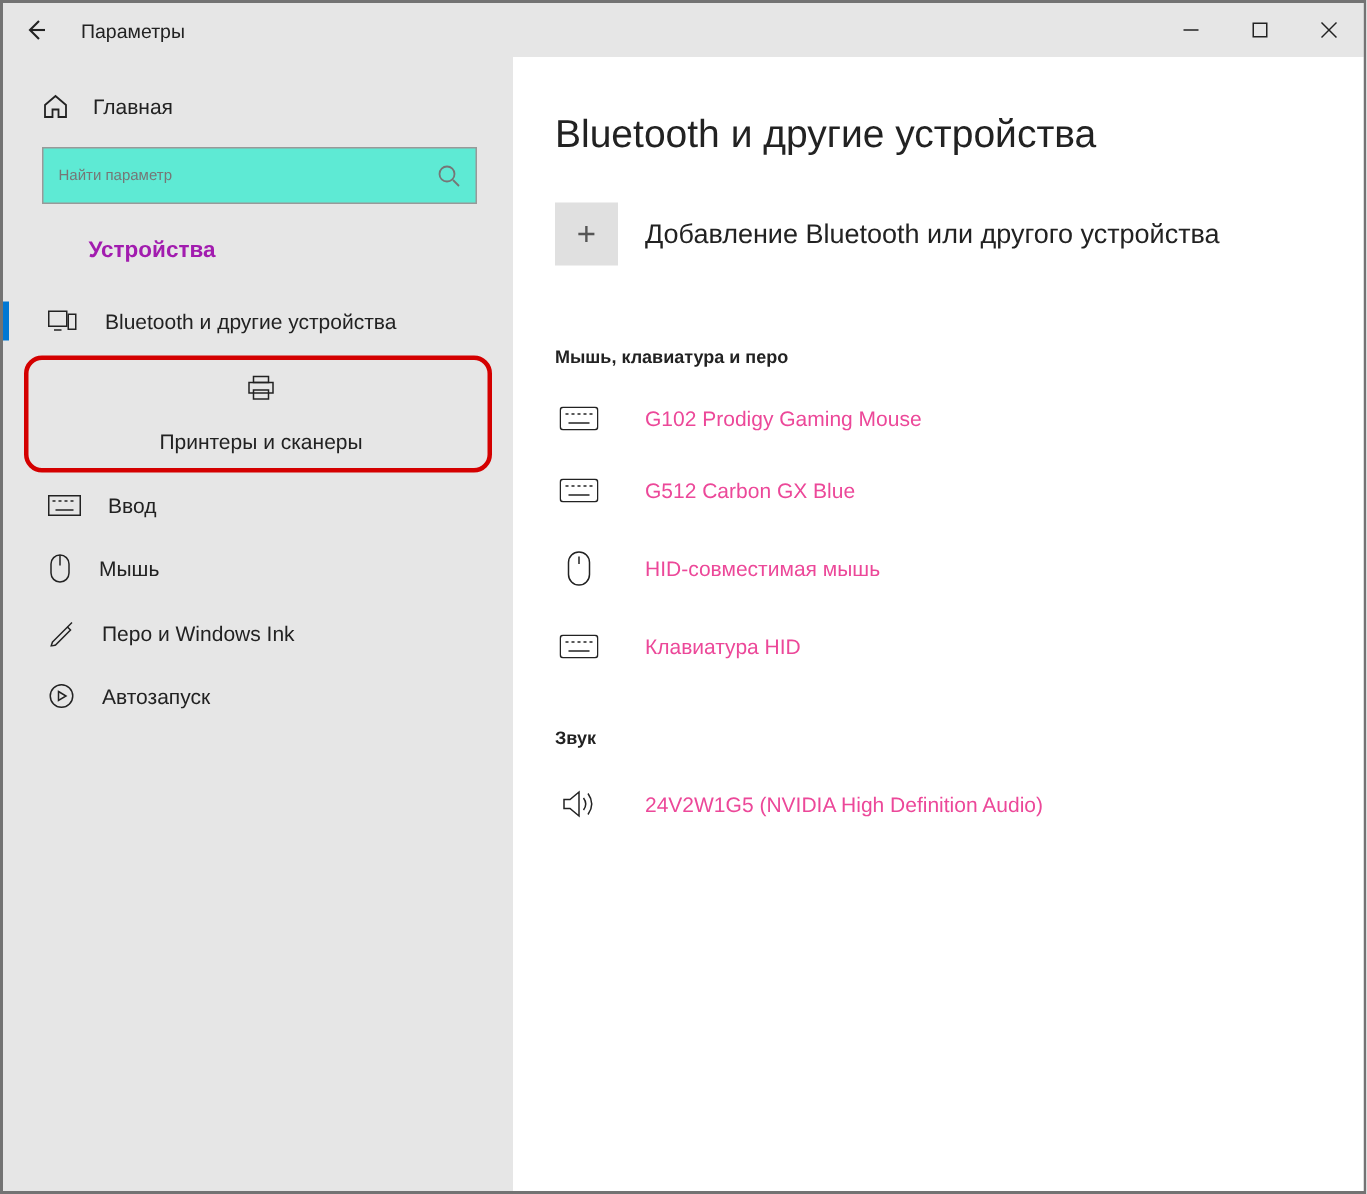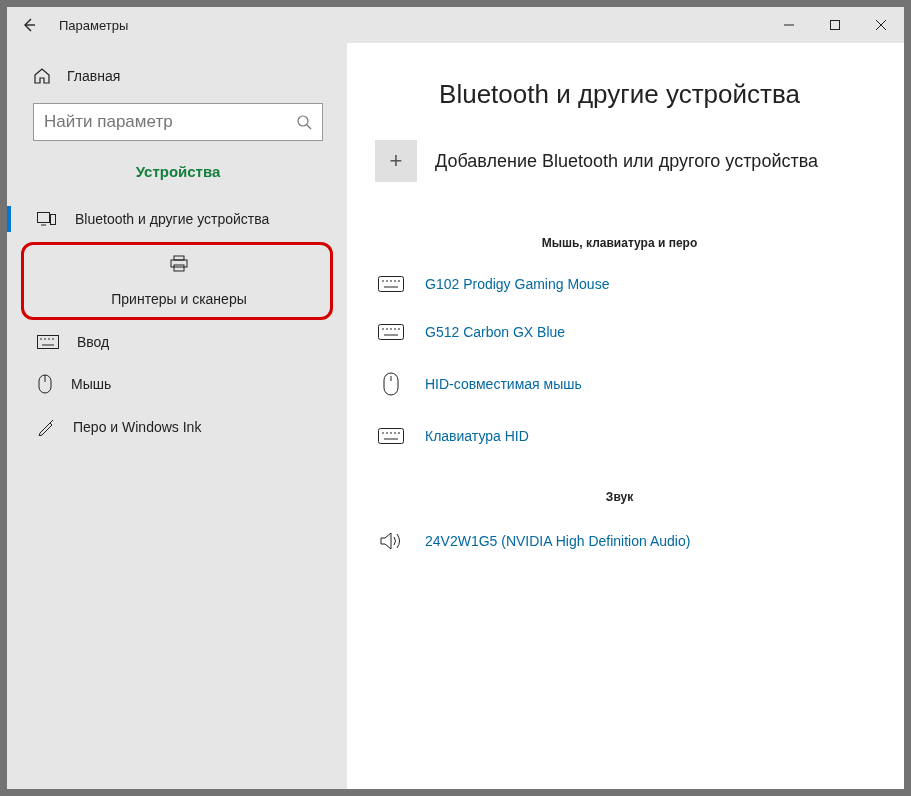--- a/index.html
+++ b/index.html
@@ -9,21 +9,21 @@
     width: 911px;
     height: 796px;
     overflow: hidden;
     position: relative;
   }
   .window {
     width: 100%;
     height: 100%;
     display: flex;
     flex-direction: column;
-    border: 7px solid #737373;
+    border: 2px solid #737373;
   }
   .titlebar {
     height: 36px;
     background: #e6e6e6;
     display: flex;
     align-items: center;
     position: relative;
     font-size: 13px;
     color: #222;
   }
@@ -50,21 +50,20 @@
     display: flex;
     align-items: center;
     justify-content: center;
     font-size: 14px;
     color: #222;
   }
   .body {
     flex: 1;
     display: flex;
     min-height: 0;
-    text-align: center;
   }
   .sidebar {
     width: 340px;
     background: #e6e6e6;
     padding: 18px 0 0 0;
     display: flex;
     flex-direction: column;
   }
   .side-header {
     display: flex;
@@ -72,33 +71,34 @@
     padding: 6px 24px 14px 26px;
     font-size: 14px;
     color: #222;
     gap: 16px;
   }
   .side-header svg { flex-shrink: 0; }
   .search {
     margin: 4px 24px 14px 26px;
     height: 38px;
     border: 1px solid #999;
-    background: #ffffff;
+    background: #5eead4;
     display: flex;
     align-items: center;
     padding: 0 10px;
-    font-size: 17px;
+    font-size: 10px;
     color: #767676;
     justify-content: space-between;
   }
   .section-label {
     padding: 8px 24px 18px 26px;
     font-size: 15px;
     font-weight: 600;
-    color: #15803d;
+    color: #a21caf;
+    margin-left: 31px;
   }
   .nav { display: flex; flex-direction: column; }
   .nav-item {
     display: flex;
     align-items: center;
     gap: 18px;
     padding: 12px 24px 12px 30px;
     font-size: 14px;
     color: #222;
     position: relative;
@@ -150,24 +150,24 @@
   .add-label { font-size: 18px; color: #222; }
   .sect-title {
     font-size: 12px;
     font-weight: 600;
     color: #222;
     margin-bottom: 16px;
   }
   .device-row {
     display: flex;
     align-items: center;
-    gap: 18px;
+    gap: 28px;
     padding: 10px 0 22px 0;
     font-size: 14px;
-    color: #0369a1;
+    color: #ec4899;
   }
   .device-row .ic {
     width: 32px;
     display: flex;
     justify-content: center;
   }
   .gap { height: 24px; }
 </style>
 </head>
 <body>
@@ -254,20 +254,27 @@
             </svg>
           <span>Мышь</span>
         </div>
         <div class="nav-item">
           <svg width="18" height="18" viewBox="0 0 18 18">
               <path d="M3 15 L13 5 L15 7 L5 17 L2 18 Z" stroke="#222" fill="none"></path>
               <line x1="13" y1="5" x2="16" y2="2" stroke="#222"></line>
             </svg>
           <span>Перо и Windows Ink</span>
         </div>
+        <div class="nav-item">
+          <svg width="18" height="18" viewBox="0 0 18 18">
+              <circle cx="9" cy="9" r="7.5" stroke="#222" fill="none"></circle>
+              <path d="M7 6 L12 9 L7 12 Z" stroke="#222" fill="none"></path>
+            </svg>
+          <span>Автозапуск</span>
+        </div>
       </div>
     </div>
 
     <div class="main">
       <h1>Bluetooth и другие устройства</h1>
 
       <div class="add-row">
         <div class="add-btn">
           <span>+</span>
         </div>

